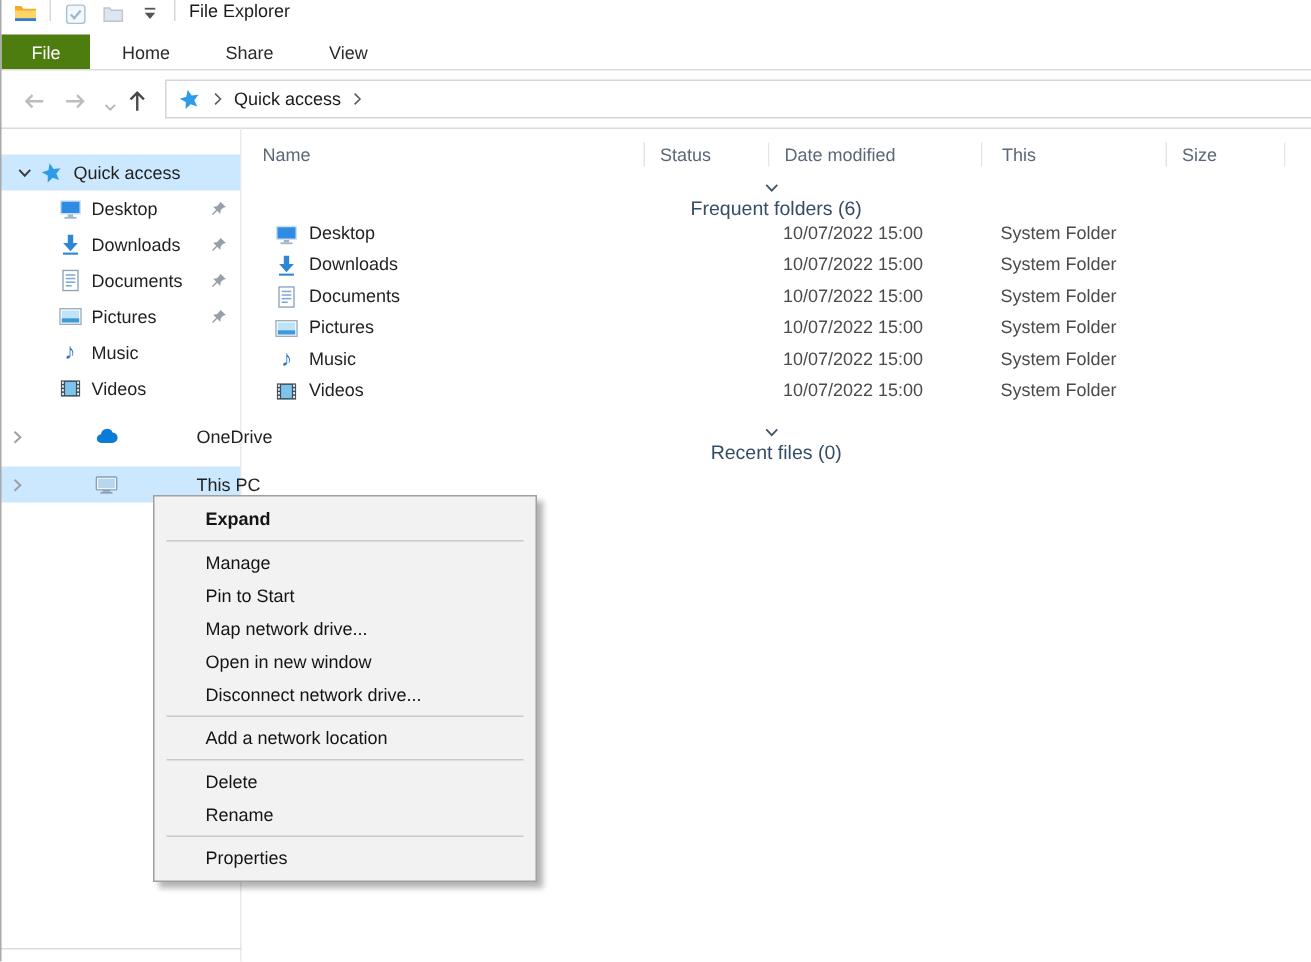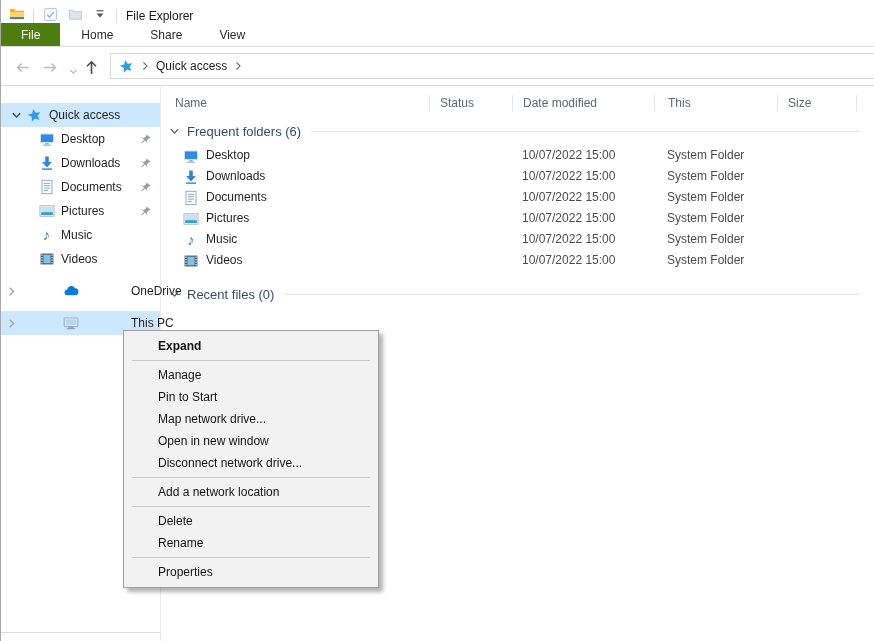--- a/index.html
+++ b/index.html
@@ -6,21 +6,21 @@
   body{
     width:874px;height:641px;overflow:hidden;position:relative;
     background:#ffffff;color:#211f1f;
     font-family:"Liberation Sans", sans-serif;font-size:12px;
     -webkit-font-smoothing:antialiased;
   }
   .left-edge{position:absolute;left:0;top:0;width:1px;height:641px;background:#a9a9a9;z-index:9;}
   .status-line{position:absolute;top:632px;left:0;width:161px;height:1px;background:#dcdcdc;}
 
   
-  .titlebar{height:23px;display:flex;align-items:flex-end;gap:7px;padding-left:8px;}
+  .titlebar{height:23px;display:flex;align-items:flex-start;gap:7px;padding-left:8px;}
   .titlebar .vsep{width:1px;height:14px;background:#d8d8d8;}
   .qat-btn{display:flex;align-items:center;justify-content:center;width:18px;height:18px;}
   .win-title{margin-left:2px;color:#1a1a1a;}
 
   
   .tabsrow{height:23px;display:flex;align-items:stretch;border-bottom:1px solid #dcdcdc;}
   .tab{display:flex;align-items:center;padding:0 16px;color:#2b2b2b;}
   .tab.file{background:#4d7c0f;color:#ffffff;margin-left:1px;padding:0 20px;}
   .tab.plain{margin-left:5px;}
 
@@ -47,36 +47,36 @@
   .pin{margin-left:auto;margin-right:8px;display:flex;align-items:center;}
 
   .content{flex:1;min-width:0;padding-top:6px;}
   .grid{display:grid;grid-template-columns:269px 83px 142px 123px 79px 1fr;}
   .hrow{height:24px;color:#5a6878;}
   .hrow .hcell{position:relative;line-height:24px;padding-left:10px;white-space:nowrap;overflow:hidden;}
   .hrow .hcell.name{padding-left:14px;}
   .hrow .hcell.type{padding-left:13px;}
   .hrow .hcell::after{content:"";position:absolute;right:0;top:4px;bottom:4px;width:1px;background:#e2e6ea;}
 
-  .group-hdr{display:flex;align-items:center;height:22px;margin:5px 8px 3px 8px;color:#344c68;font-size:13px;}
+  .group-hdr{display:flex;align-items:center;height:22px;margin:5px 8px 3px 8px;color:#344c68;font-size:13px;flex-direction:column;}
   .group-hdr .gchev{width:14px;display:flex;align-items:center;margin-right:4px;}
   .group-hdr .rule{flex:1;height:1px;background:#e4e4e4;margin:0 6px 0 10px;}
   .group-hdr.recent{margin-top:12px;}
 
   .frow{height:21px;}
   .frow>div{line-height:21px;white-space:nowrap;overflow:hidden;}
   .c-name{padding-left:22px;display:flex;align-items:center;gap:7px;color:#211f1f;}
   .c-name .ficon{width:16px;height:16px;display:flex;align-items:center;justify-content:center;flex:none;}
   .c-date{padding-left:9px;color:#4b4b4b;}
   .c-type{padding-left:12px;color:#4b4b4b;}
   .c-status,.c-size{padding-left:10px;color:#4b4b4b;}
 
   
   .menu{
-    position:absolute;left:123px;top:330px;width:256px;box-sizing:border-box;z-index:20;
+    position:absolute;left:102px;top:330px;width:256px;box-sizing:border-box;z-index:20;
     background:#f2f2f2;border:1px solid #a0a0a0;box-shadow:4px 4px 4px rgba(0,0,0,0.30);
     padding:4px 0;
   }
   .menu-item{height:22px;line-height:22px;padding:0 24px 0 34px;color:#141414;white-space:nowrap;}
   .menu-item.bold{font-weight:bold;}
   .menu-sep{height:1px;background:#c9c9c9;margin:3px 8px;}
 </style>
 </head>
 <body>
 

